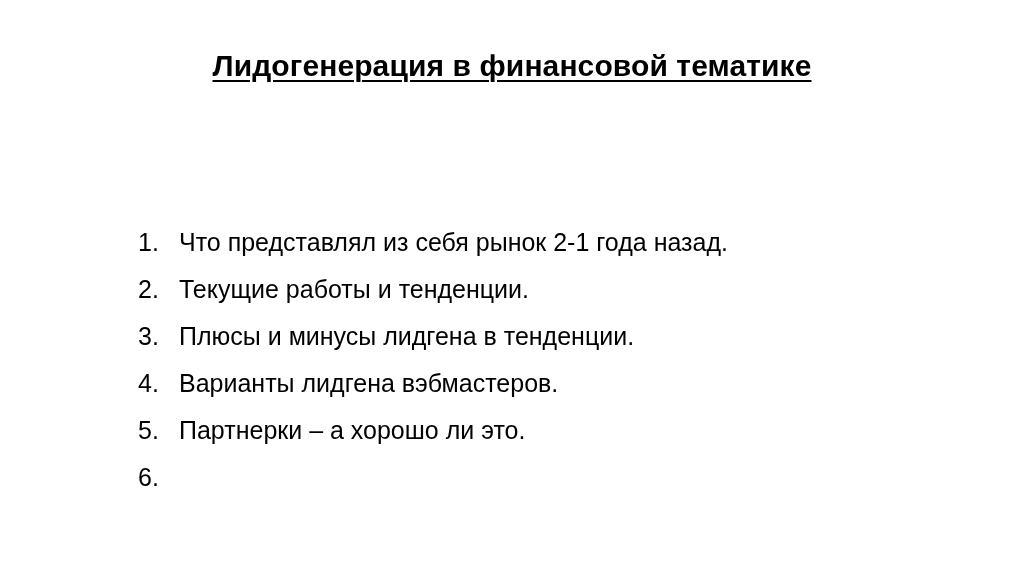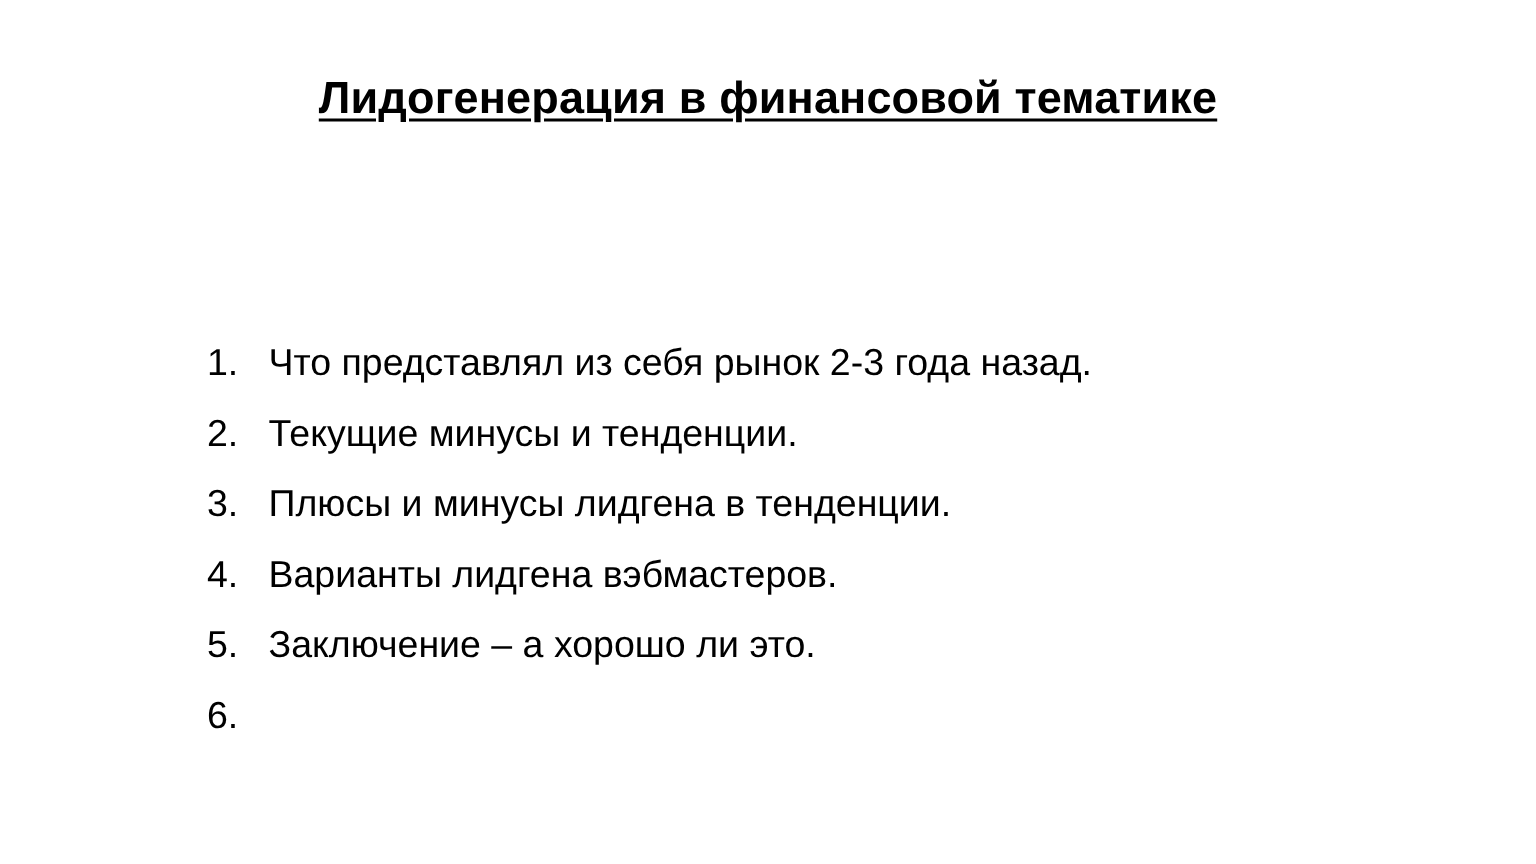--- a/index.html
+++ b/index.html
@@ -76,41 +76,41 @@
 <div class="slide">
 
   <div class="slide-title">
     <span class="title-text">Лидогенерация в финансовой тематике</span>
   </div>
 
   <ol class="content-list">
 
     <li class="list-item">
       <span class="item-marker">1.</span>
-      <span class="item-text">Что представлял из себя рынок 2-3 года назад.</span>
+      <span class="item-text">Что представлял из себя рынок 2-1 года назад.</span>
     </li>
 
     <li class="list-item">
       <span class="item-marker">2.</span>
-      <span class="item-text">Текущие минусы и тенденции.</span>
+      <span class="item-text">Текущие работы и тенденции.</span>
     </li>
 
     <li class="list-item">
       <span class="item-marker">3.</span>
       <span class="item-text">Плюсы и минусы лидгена в тенденции.</span>
     </li>
 
     <li class="list-item">
       <span class="item-marker">4.</span>
       <span class="item-text">Варианты лидгена вэбмастеров.</span>
     </li>
 
     <li class="list-item">
       <span class="item-marker">5.</span>
-      <span class="item-text">Заключение – а хорошо ли это.</span>
+      <span class="item-text">Партнерки – а хорошо ли это.</span>
     </li>
 
     <li class="list-item">
       <span class="item-marker">6.</span>
     </li>
 
   </ol>
 
 </div>
 

